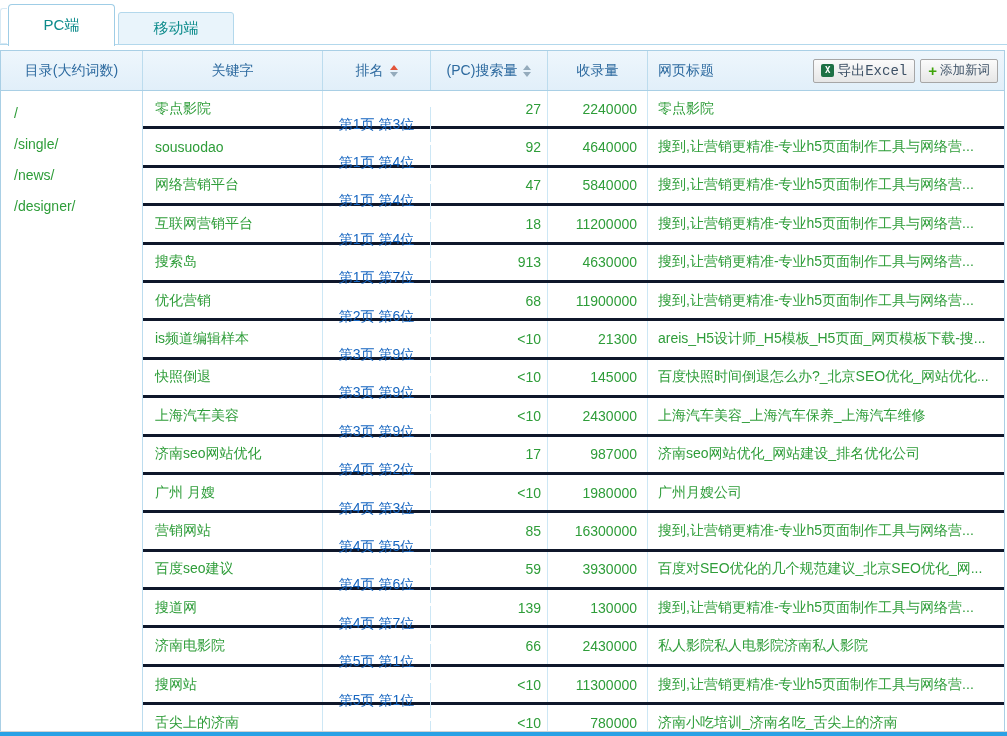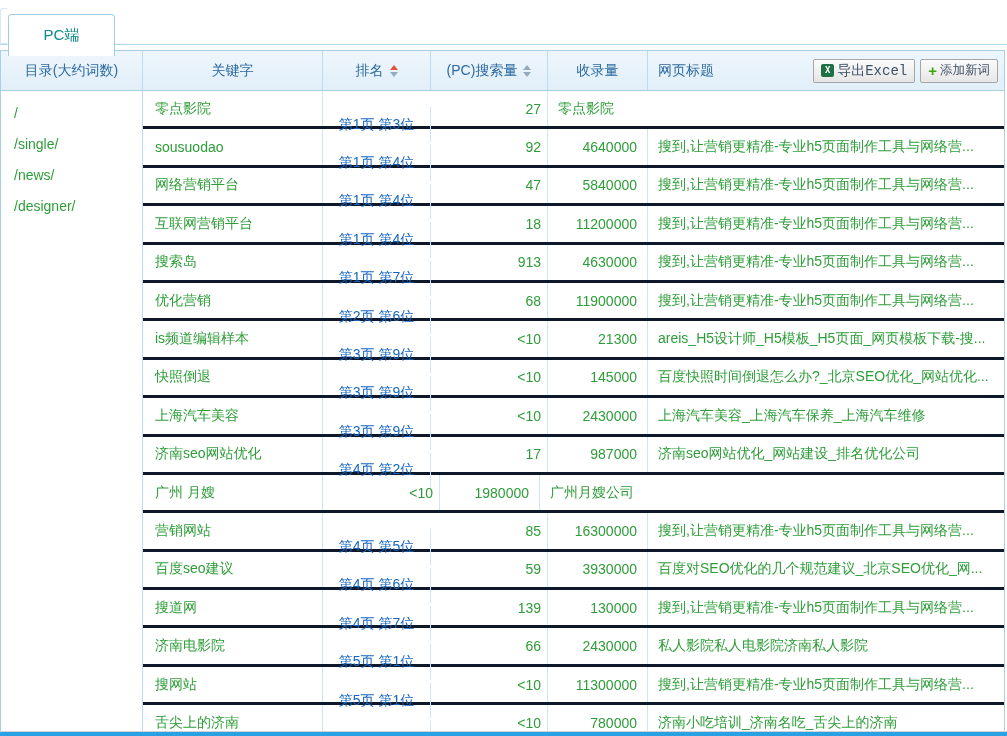--- a/index.html
+++ b/index.html
@@ -7,21 +7,21 @@
   body { font-family:"Liberation Sans", sans-serif; }
 
   .page { position:relative; width:1007px; height:736px; background:#fff; overflow:hidden; }
 
   
   .left-edge { position:absolute; left:0; top:8px; width:7px; height:36px;
                border:1px solid #d7e9f4; border-right:none; border-radius:3px 0 0 0; background:#fff; }
   .tab-line { position:absolute; top:44px; left:0; width:100%; height:0;
               border-top:1px solid #b3d8ec; z-index:1; }
   .tab { position:absolute; display:flex; align-items:center; justify-content:center;
-         color:#0c8b8b; font-size:15px; cursor:pointer; z-index:2;margin-top:10px; }
+         color:#0c8b8b; font-size:15px; cursor:pointer; z-index:2; }
   .tab-active { left:8px; top:4px; width:107px; height:42px; background:#fff;
                 border:1px solid #9fcde6; border-bottom:none; border-radius:4px 4px 0 0; z-index:3; }
   .tab-inactive { left:118px; top:12px; width:116px; height:33px; background:#e9f4fb;
                   border:1px solid #b3d8ec; border-radius:3px 3px 0 0; }
 
   
   .table-wrap { position:absolute; top:50px; left:0; width:1005px;
                 border:1px solid #a9cfe5; background:#fff; }
 
   .thead { display:flex; height:40px; background:linear-gradient(#eef6fc,#e1eff9);
@@ -75,20 +75,21 @@
 </style>
 </head>
 <body>
 
 <div class="page">
 
   <div class="left-edge"></div>
   <div class="tab-line"></div>
 
   <div class="tab tab-active">PC端</div>
+  <div class="tab tab-inactive">移动端</div>
 
   <div class="table-wrap">
 
     <div class="thead">
       <div class="th th-dir">目录(大约词数)</div>
       <div class="th th-kw">关键字</div>
       <div class="th th-rank">
         <span>排名</span>
         <span class="sort">
           <i class="tri-up on" id="rank-up"></i>
@@ -125,20 +126,21 @@
           <a class="dir-item">/news/</a>
           <a class="dir-item">/designer/</a>
         </div>
       <div class="rows">
           <div class="row">
             <div class="cell cell-kw">零点影院</div>
             <div class="cell cell-rank">
               <a class="rank-link">第1页 第3位</a>
             </div>
             <div class="cell cell-vol">27</div>
+            <div class="cell cell-col">2240000</div>
             <div class="cell cell-title">零点影院</div>
           </div>
           <div class="row">
             <div class="cell cell-kw">sousuodao</div>
             <div class="cell cell-rank">
               <a class="rank-link">第1页 第4位</a>
             </div>
             <div class="cell cell-vol">92</div>
             <div class="cell cell-col">4640000</div>
             <div class="cell cell-title">搜到,让营销更精准-专业h5页面制作工具与网络营...</div>
@@ -210,20 +212,23 @@
             <div class="cell cell-kw">济南seo网站优化</div>
             <div class="cell cell-rank">
               <a class="rank-link">第4页 第2位</a>
             </div>
             <div class="cell cell-vol">17</div>
             <div class="cell cell-col">987000</div>
             <div class="cell cell-title">济南seo网站优化_网站建设_排名优化公司</div>
           </div>
           <div class="row">
             <div class="cell cell-kw">广州 月嫂</div>
+            <div class="cell cell-rank">
+              <a class="rank-link">第4页 第3位</a>
+            </div>
             <div class="cell cell-vol">&lt;10</div>
             <div class="cell cell-col">1980000</div>
             <div class="cell cell-title">广州月嫂公司</div>
           </div>
           <div class="row">
             <div class="cell cell-kw">营销网站</div>
             <div class="cell cell-rank">
               <a class="rank-link">第4页 第5位</a>
             </div>
             <div class="cell cell-vol">85</div>

